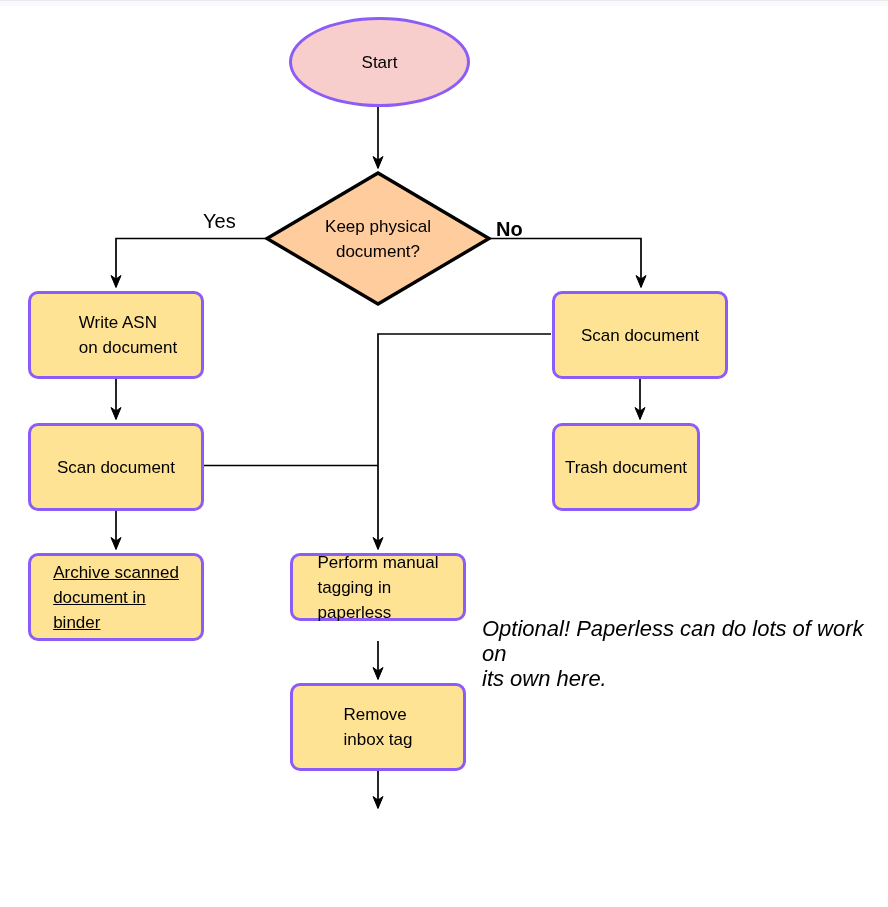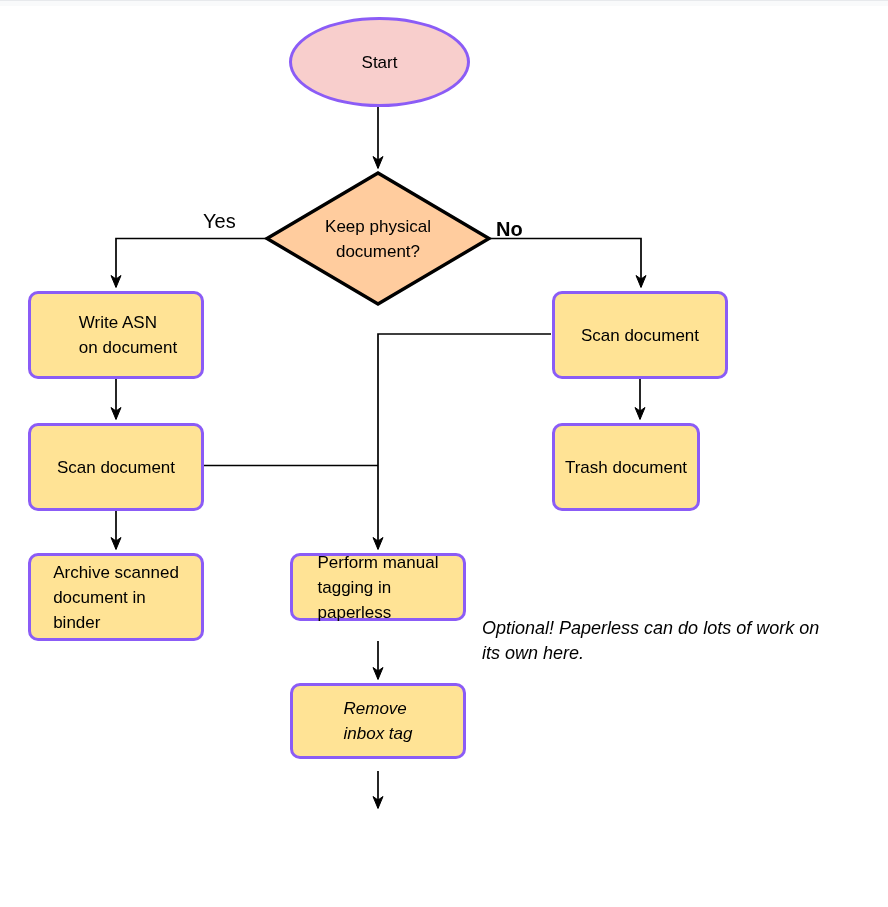--- a/index.html
+++ b/index.html
@@ -51,21 +51,21 @@
   .edge-label {
     position: absolute;
     font-size: 20px;
     line-height: 20px;
     text-align: left;
     white-space: nowrap;
   }
   .note {
     position: absolute;
     font-style: italic;
-    font-size: 18px;
+    font-size: 22px;
     line-height: 25px;
     white-space: pre-line;
   }
   .bottom-strip {
     position: absolute;
     left: 0; top: 902; width: 888px; height: 5px;
     background: #f9fafb;
     border-top: 1px solid #e7e9ec;
   }
 </style>
@@ -116,41 +116,41 @@
 
   <div class="node" style="left:28px; top:291px; width:176px; height:88px;padding-left:24px;">
     <span>Write ASN
 on document</span>
   </div>
 
   <div class="node" style="left:28px; top:423px; width:176px; height:88px;">
     <span>Scan document</span>
   </div>
 
-  <div class="node" style="left:28px; top:553px; width:176px; height:88px;">
+  <div class="node" style="left:28px; top:553px; width:176px; height:88px;text-decoration:underline;">
     <span>Archive scanned
 document in
 binder</span>
   </div>
 
   <div class="node" style="left:552px; top:291px; width:176px; height:88px;">
     <span>Scan document</span>
   </div>
 
   <div class="node" style="left:552px; top:423px; width:148px; height:88px;">
     <span>Trash document</span>
   </div>
 
   <div class="node" style="left:290px; top:553px; width:176px; height:68px;">
     <span>Perform manual
 tagging in
 paperless</span>
   </div>
 
-  <div class="node" style="left:290px; top:683px; width:176px; height:76px;font-style:italic;">
+  <div class="node" style="left:290px; top:683px; width:176px; height:88px;">
     <span>Remove
 inbox tag</span>
   </div>
 
   <div class="note" style="left:482px; top:591px; width:402px;">
     <span>Optional! Paperless can do lots of work on
 its own here.</span>
   </div>
 
   <div class="bottom-strip"></div>

